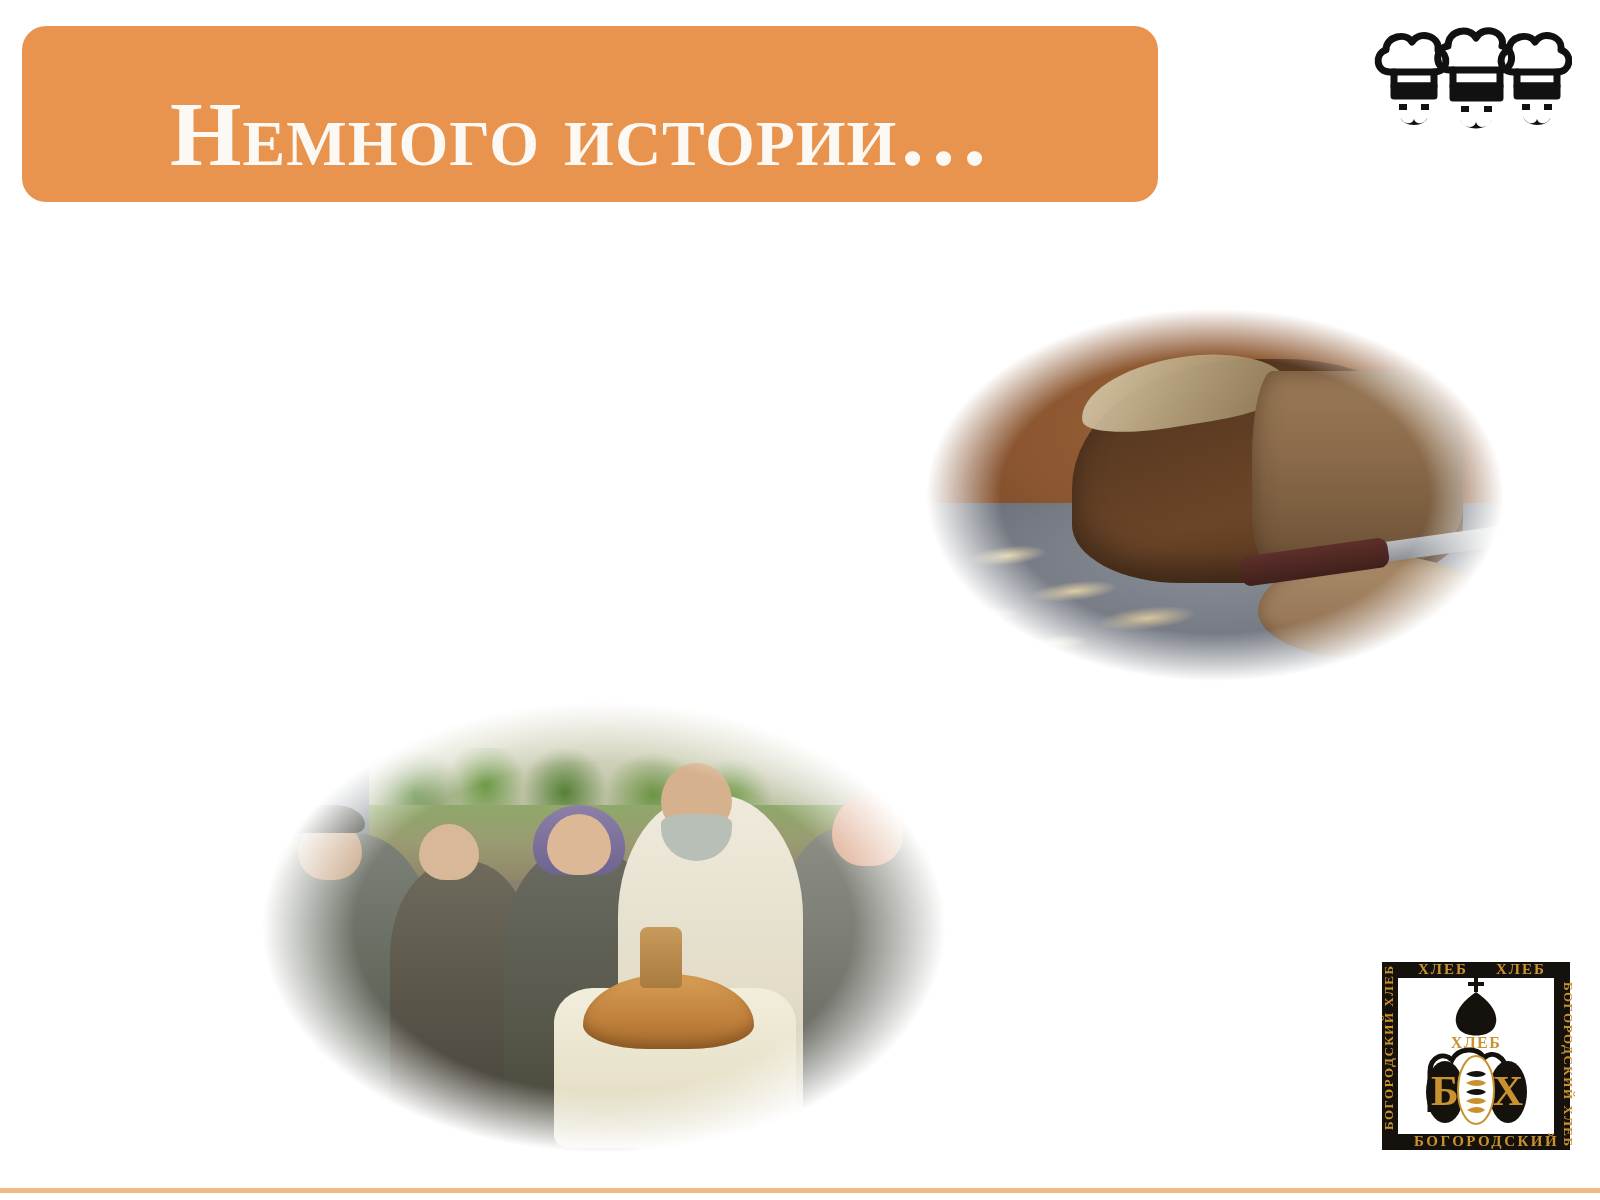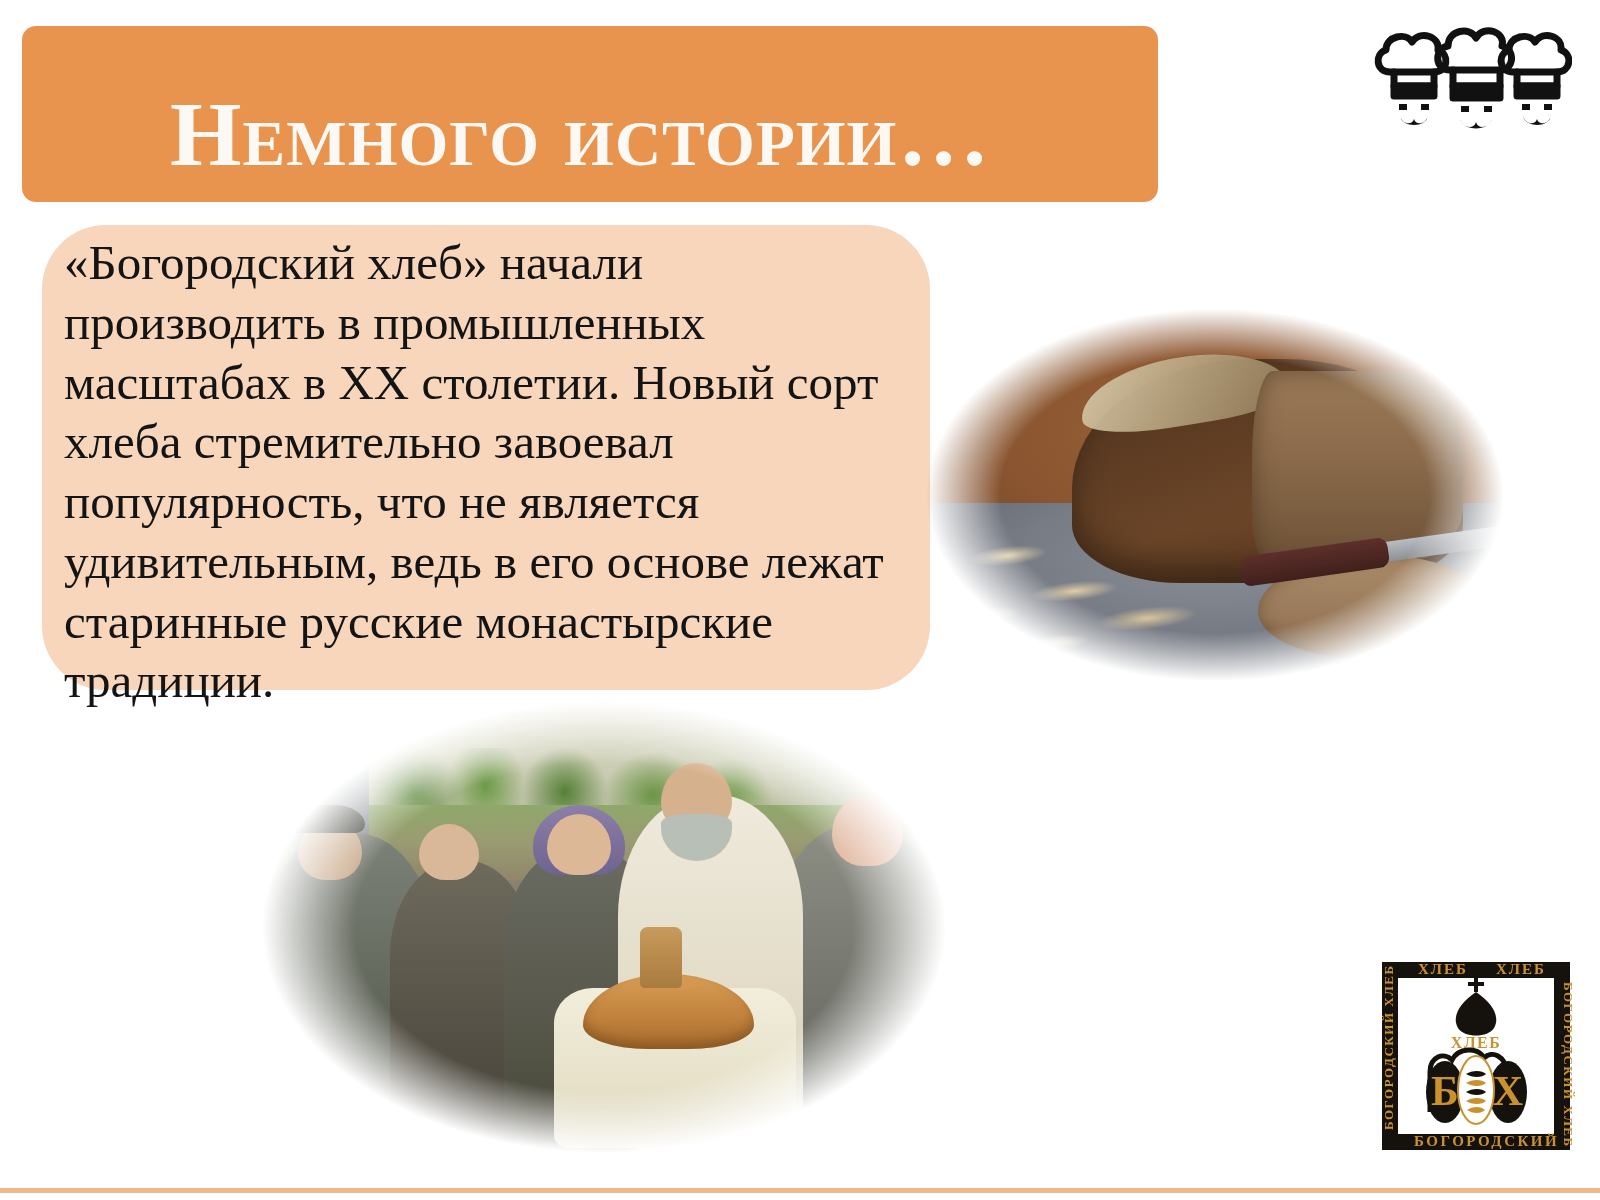--- a/index.html
+++ b/index.html
@@ -20,21 +20,21 @@
   }
 
   
   #title-bar {
     position: absolute;
     left: 22px;
     top: 26px;
     width: 1136px;
     height: 176px;
     background: #E8944E;
-    border-radius: 14px;
+    border-radius: 24px;
     box-shadow: 0 0 0 0 rgba(0,0,0,0);
   }
   #title-text {
     position: absolute;
     left: 148px;
     top: 60px;
     width: 980px;
     color: #FCF8F3;
     font-family: "Liberation Serif", "DejaVu Serif", serif;
     font-weight: 700;
@@ -332,23 +332,20 @@
         <path d="M145 62 L145 72 L185 72 L185 62 Z" fill="#111111"></path>
       </g>
       <g fill="#111111">
         <rect x="150" y="80" width="8" height="6"></rect>
         <rect x="172" y="80" width="8" height="6"></rect>
         <path d="M151 92 C153 100 163 102 165 95 C167 102 177 100 179 92 C177 104 153 104 151 92 Z"></path>
       </g>
     </svg>
   </div>
 
-  <div id="text-card">
-    <div id="body-text">«Богородский хлеб» начали производить в промышленных масштабах в XX столетии. Новый сорт хлеба стремительно  завоевал популярность, что не является удивительным, ведь в его основе лежат старинные русские монастырские традиции.</div>
-  </div>
 
   <div id="bread-photo">
     <div class="bread-bg"></div>
     <div class="bread-board-shadow"></div>
     <div class="wheat"></div>
     <div class="loaf"></div>
     <div class="loaf-crust"></div>
     <div class="loaf-cut"></div>
     <div class="bread-slice"></div>
     <div class="knife-blade"></div>

